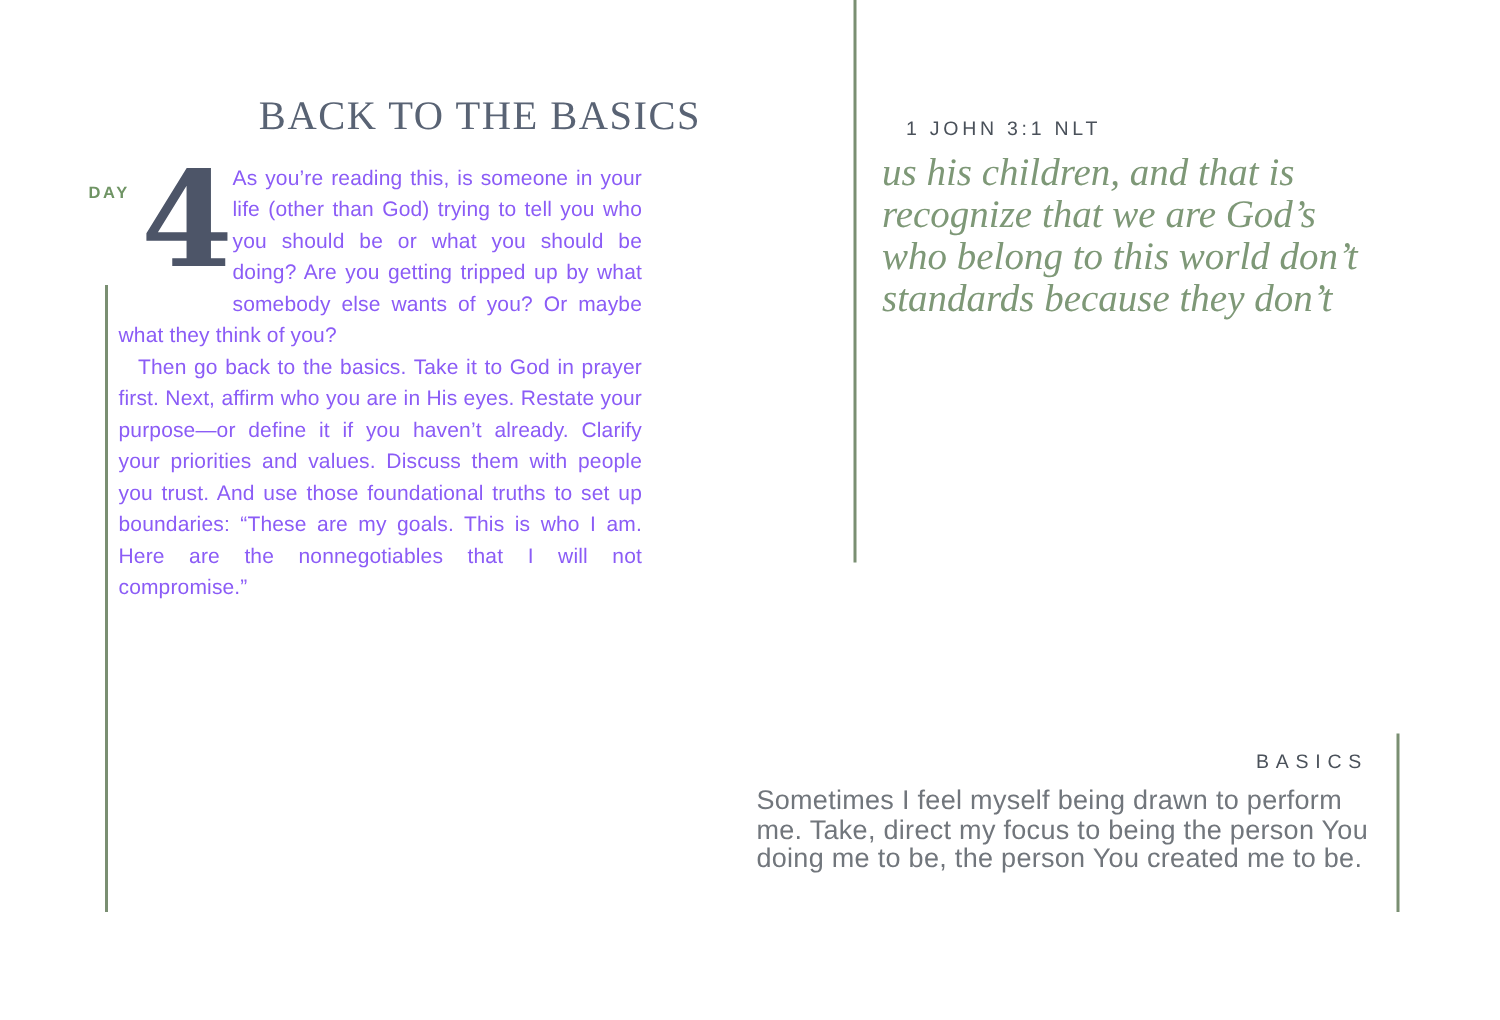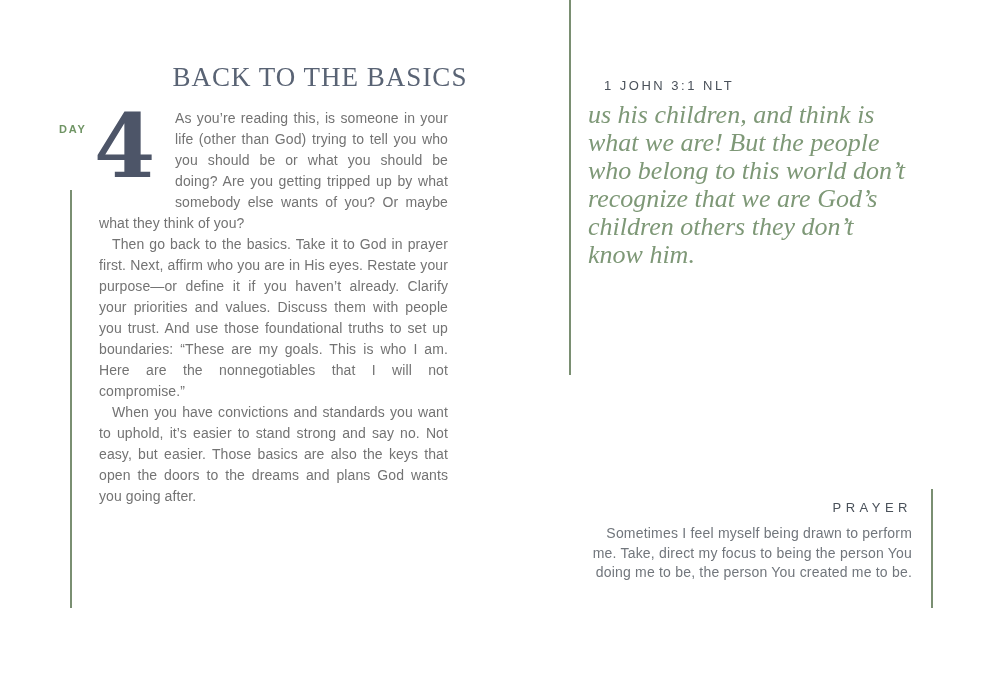--- a/index.html
+++ b/index.html
@@ -20,23 +20,23 @@
   .day-label{
     position:absolute;left:59px;top:123px;
     font-size:11px;font-weight:700;letter-spacing:1.8px;color:#6f9464;
   }
   .day-number{
     position:absolute;left:94px;top:102px;
     font-family:"DejaVu Serif","Liberation Serif",serif;font-weight:700;
     font-size:88px;line-height:1;color:#4d5568;
   }
   .body-text{
-    position:absolute;left:99px;top:108px;width:349px;
+    position:absolute;left:79px;top:108px;width:349px;
     font-size:14px;line-height:21px;letter-spacing:0.1px;
-    color:#737373;text-align:justify;
+    color:#8b5cf6;text-align:justify;
   }
   .body-text p{margin:0;}
   .body-text p.indent{text-indent:13px;}
   .wrap-spacer{float:left;width:76px;height:85px;}
 
   .rule{position:absolute;width:2px;background:#7a8f72;}
   .rule-left-page{left:70px;top:190px;height:490px;}
   .rule-right-top{left:69px;top:0;height:375px;}   
   .rule-right-bottom{left:431px;top:489px;height:191px;} 
 
@@ -48,22 +48,22 @@
     position:absolute;left:88px;top:101px;
     font-family:"Liberation Serif","DejaVu Serif",serif;font-style:italic;
     font-size:26px;line-height:28px;color:#7e9877;white-space:nowrap;
   }
   .prayer-heading{
     position:absolute;right:88px;top:500px;
     font-size:13px;font-weight:500;letter-spacing:4.5px;color:#4a515a;
   }
   .prayer{
     position:absolute;right:88px;top:524px;
-    font-size:14px;line-height:19.5px;letter-spacing:0.2px;
-    color:#71767c;text-align:right;white-space:nowrap;
+    font-size:18px;line-height:19.5px;letter-spacing:0.2px;
+    color:#71767c;white-space:nowrap;
   }
   .page-number{
     position:absolute;top:630px;font-size:12px;color:#8d9298;
   }
   .pn-left{left:32px;}
   .pn-right{left:459px;} 
 </style>
 </head>
 <body>
 
@@ -74,41 +74,38 @@
 
     <div class="day-label">DAY</div>
 
     <div class="day-number">4</div>
 
     <div class="rule rule-left-page"></div>
 
     <div class="body-text">
       <p><span class="wrap-spacer"></span><span>As you’re reading this, is someone in your life (other than God) trying to tell you who you should be or what you should be doing? Are you getting tripped up by what somebody else wants of you? Or maybe what they think of you?</span></p>
       <p class="indent">Then go back to the basics. Take it to God in prayer first. Next, affirm who you are in His eyes. Restate your purpose—or define it if you haven’t already. Clarify your priorities and values. Discuss them with people you trust. And use those foundational truths to set up boundaries: “These are my goals. This is who I am. Here are the nonnegotiables that I will not compromise.”</p>
-      <p class="indent">When you have convictions and standards you want to uphold, it’s easier to stand strong and say no. Not easy, but easier. Those basics are also the keys that open the doors to the dreams and plans God wants you going after.</p>
     </div>
 
     <div class="page-number pn-left">8</div>
   </section>
 
   <section class="page page-right">
     <div class="rule rule-right-top"></div>
 
     <div class="verse-ref">1 JOHN 3:1 NLT</div>
 
     <div class="verse">
-      <div>us his children, and think is</div>
-      <div>what we are! But the people</div>
+      <div>us his children, and that is</div>
+      <div>recognize that we are God’s</div>
       <div>who belong to this world don’t</div>
-      <div>recognize that we are God’s</div>
-      <div>children others they don’t</div>
-      <div>know him.</div>
+      <div>standards because they don’t</div>
     </div>
 
-    <div class="prayer-heading">PRAYER</div>
+    <div class="prayer-heading">BASICS</div>
 
     <div class="prayer">
       <div>Sometimes I feel myself being drawn to perform</div>
       <div>me. Take, direct my focus to being the person You</div>
       <div>doing me to be, the person You created me to be.</div>
     </div>
 
     <div class="rule rule-right-bottom"></div>
 
     <div class="page-number pn-right">9</div>

